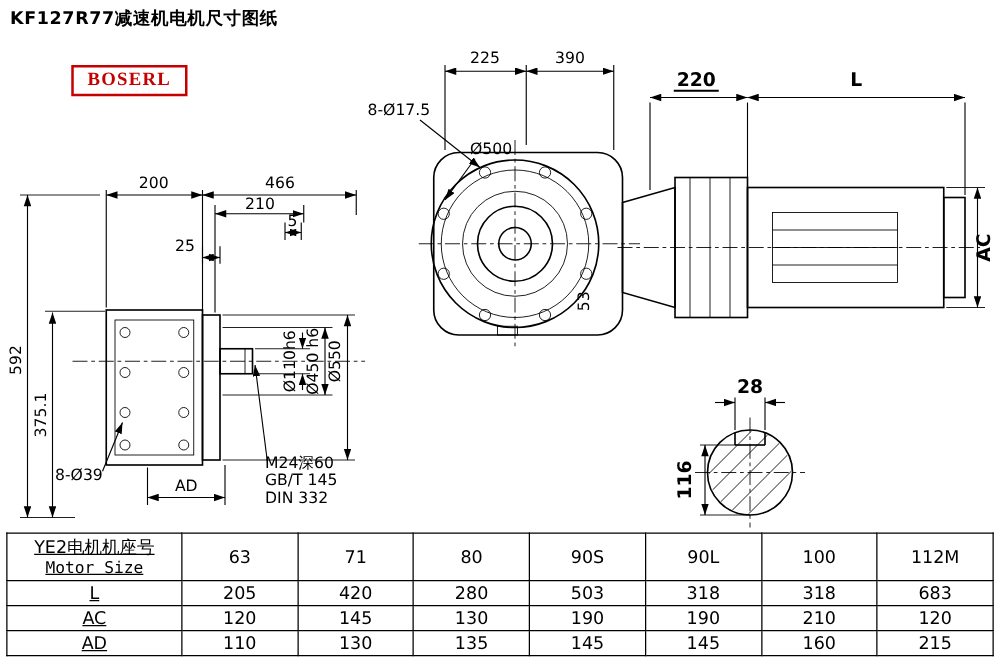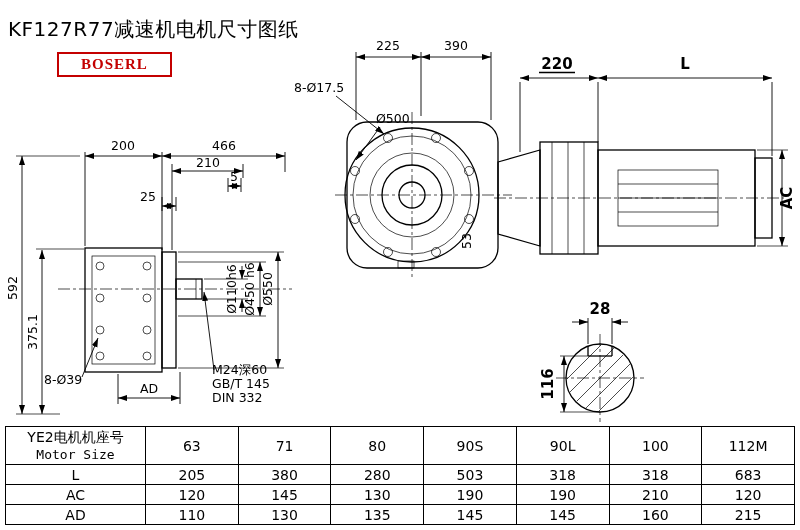--- a/index.html
+++ b/index.html
@@ -1,36 +1,36 @@
 <!DOCTYPE html>
 <html><head>
 <meta charset="utf-8">
 <style>
   * { margin:0; padding:0; box-sizing:border-box; }
   html,body { width:800px; height:530px; background:#fff; overflow:hidden; }
   body { position:relative; font-family:"DejaVu Sans", sans-serif; color:#000; }
 
-  .title { position:absolute; left:8px; top:16px; font-size:20px; font-weight:normal; letter-spacing:.5px; }
+  .title { position:absolute; left:8px; top:6px; font-size:14px; font-weight:bold; letter-spacing:.5px; }
   .brand { position:absolute; left:57px; top:52px; border:2px solid #c40000; color:#c40000;
-           font:bold 15px "Liberation Serif", serif; padding:2px 22px; letter-spacing:1px; }
+           font:bold 15px "Liberation Serif", serif; padding:2px 11px; letter-spacing:1px; }
 
   svg.drawing { position:absolute; left:0; top:0; }
   .ln   { stroke:#000; stroke-width:1.3; fill:none; }
   .thin { stroke:#000; stroke-width:0.7; fill:none; }
   .dim  { stroke:#000; stroke-width:0.9; fill:none; }
   .cl   { stroke:#000; stroke-width:0.7; fill:none; stroke-dasharray:12 3 3 3; }
   .u220 { stroke:#000; stroke-width:1.6; }
   text.t   { font:12.5px "DejaVu Sans",sans-serif; fill:#000; }
   text.big { font:bold 15px "DejaVu Sans",sans-serif; fill:#000; }
 
   table.spec { position:absolute; left:5px; top:426px; width:790px; border-collapse:collapse;
                table-layout:fixed; text-align:center; font:14px "DejaVu Sans",sans-serif; }
   table.spec td, table.spec th { border:1px solid #000; padding:0 4px; height:20px; font-weight:normal; }
   table.spec tr.hd td, table.spec tr.hd th { height:38px; }
-  table.spec .c0 { width:140px; }
+  table.spec .c0 { width:140px;text-decoration:underline; }
   .hc1 { font-size:14px; }
   .hc2 { font:13px "DejaVu Sans Mono", monospace;text-align:center; }
 </style>
 </head>
 <body>
 
 <div class="title">KF127R77减速机电机尺寸图纸</div>
 <div class="brand">BOSERL</div>
 
 <svg class="drawing" width="800" height="425" viewBox="0 0 800 425">
@@ -228,21 +228,21 @@
       <td>71</td>
       <td>80</td>
       <td>90S</td>
       <td>90L</td>
       <td>100</td>
       <td>112M</td>
     </tr>
     <tr>
       <td class="c0">L</td>
       <td>205</td>
-      <td>380</td>
+      <td>420</td>
       <td>280</td>
       <td>503</td>
       <td>318</td>
       <td>318</td>
       <td>683</td>
     </tr>
     <tr>
       <td class="c0">AC</td>
       <td>120</td>
       <td>145</td>

